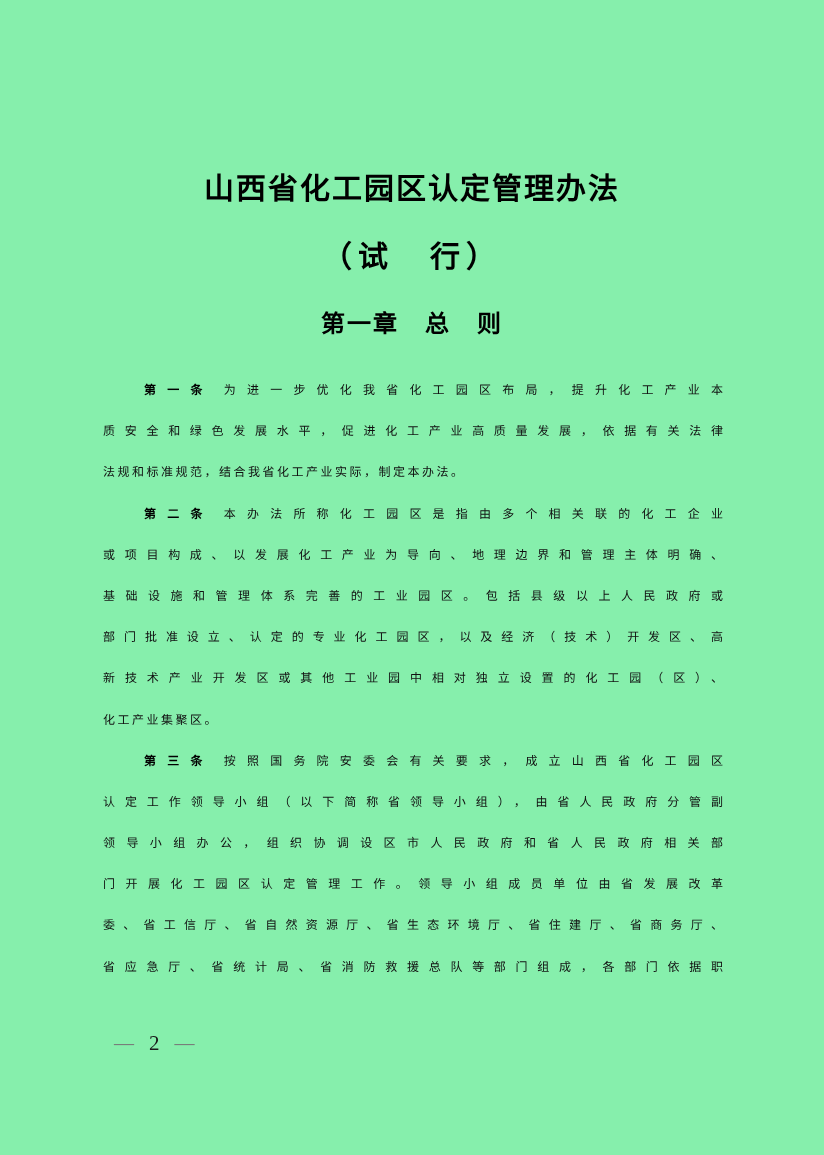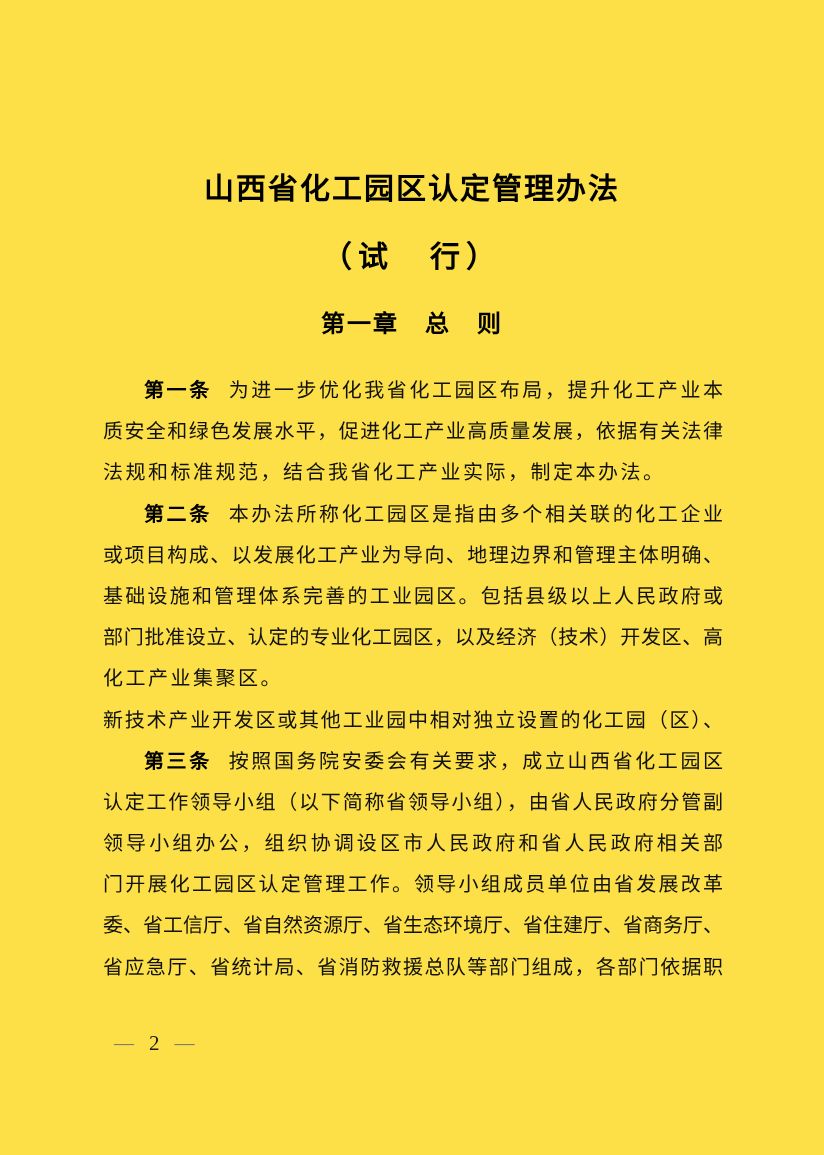--- a/index.html
+++ b/index.html
@@ -4,21 +4,21 @@
 <style>
   html, body {
     margin: 0;
     padding: 0;
     background: #ffffff;
   }
   .page {
     position: relative;
     width: 824px;
     height: 1155px;
-    background: #fde047;
+    background: #86efac;
     overflow: hidden;
     font-family: "Liberation Serif", "DejaVu Serif", serif;
     color: #000000;
   }
   .doc-title {
     position: absolute;
     top: 170px;
     left: 0;
     width: 100%;
     margin: 0;
@@ -60,21 +60,21 @@
   }
   .doc-body {
     position: absolute;
     top: 370px;
     left: 103px;
     width: 620px;
   }
   .line {
     height: 41.2px;
     line-height: 41.2px;
-    font-size: 20px;
+    font-size: 12px;
     color: #111111;
     text-align: justify;
     text-align-last: justify;
     text-justify: inter-character;
     overflow: hidden;
     box-sizing: border-box;
   }
   .line.first {
     padding-left: 41px;
   }
@@ -119,22 +119,22 @@
   <div class="doc-body">
 
     <div class="line first"><span class="lead">第一条</span><span>为进一步优化我省化工园区布局，提升化工产业本</span></div>
     <div class="line">质安全和绿色发展水平，促进化工产业高质量发展，依据有关法律</div>
     <div class="line para-last">法规和标准规范，结合我省化工产业实际，制定本办法。</div>
 
     <div class="line first"><span class="lead">第二条</span><span>本办法所称化工园区是指由多个相关联的化工企业</span></div>
     <div class="line">或项目构成、以发展化工产业为导向、地理边界和管理主体明确、</div>
     <div class="line">基础设施和管理体系完善的工业园区。包括县级以上人民政府或</div>
     <div class="line">部门批准设立、认定的专业化工园区，以及经济（技术）开发区、高</div>
+    <div class="line">新技术产业开发区或其他工业园中相对独立设置的化工园（区）、</div>
     <div class="line para-last">化工产业集聚区。</div>
-    <div class="line">新技术产业开发区或其他工业园中相对独立设置的化工园（区）、</div>
 
     <div class="line first"><span class="lead">第三条</span><span>按照国务院安委会有关要求，成立山西省化工园区</span></div>
     <div class="line">认定工作领导小组（以下简称省领导小组），由省人民政府分管副</div>
     <div class="line">领导小组办公，组织协调设区市人民政府和省人民政府相关部</div>
     <div class="line">门开展化工园区认定管理工作。领导小组成员单位由省发展改革</div>
     <div class="line">委、省工信厅、省自然资源厅、省生态环境厅、省住建厅、省商务厅、</div>
     <div class="line">省应急厅、省统计局、省消防救援总队等部门组成，各部门依据职</div>
 
   </div>
 

